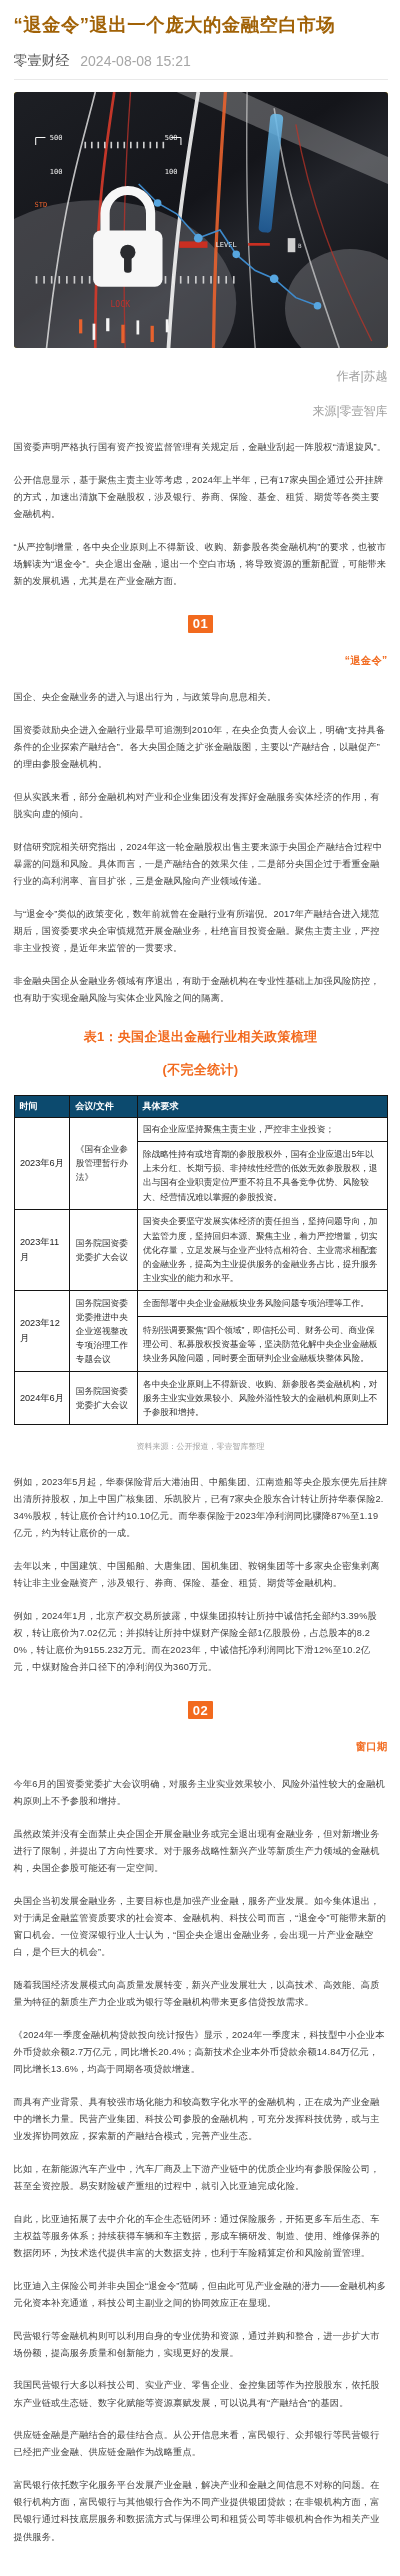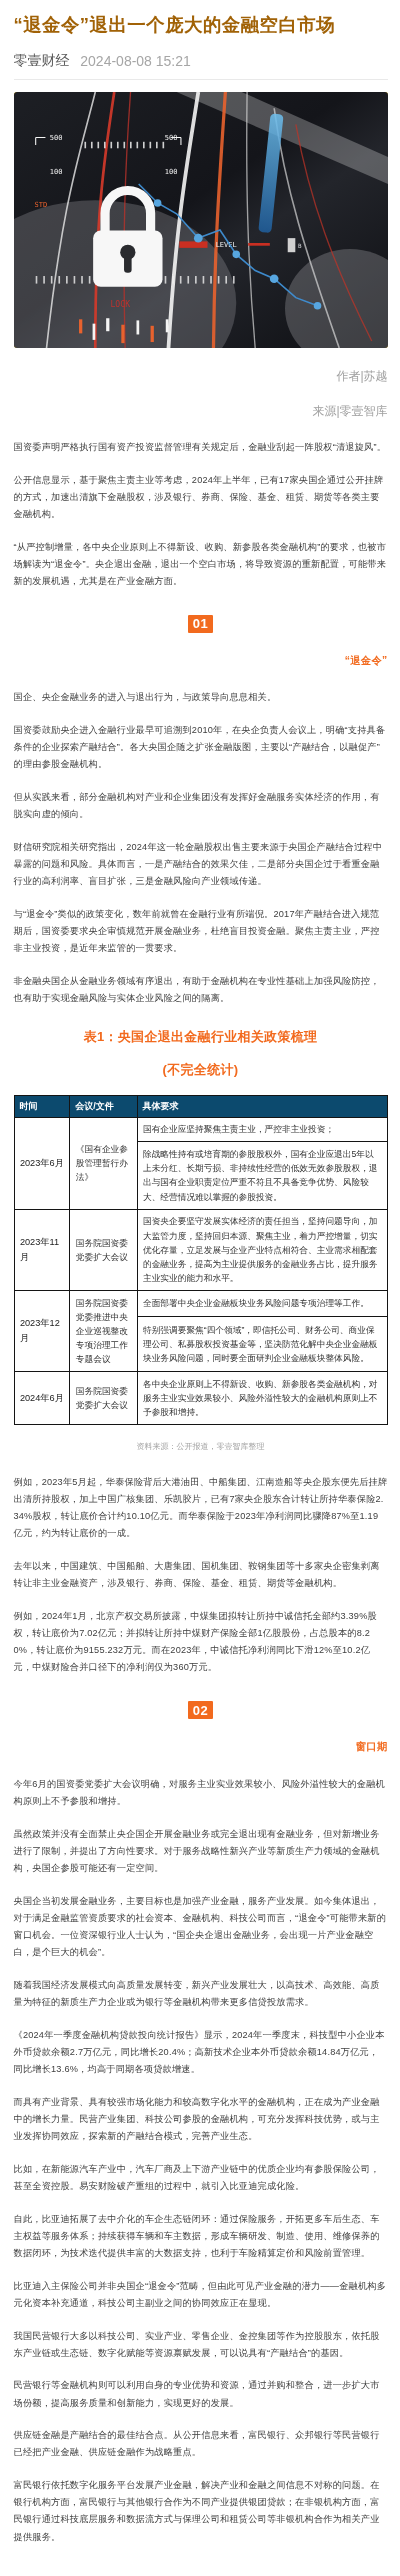--- a/index.html
+++ b/index.html
@@ -257,20 +257,20 @@
       <h2 class="sec-title">窗口期</h2>
       <p class="para">今年6月的国资委党委扩大会议明确，对服务主业实业效果较小、风险外溢性较大的金融机构原则上不予参股和增持。</p>
       <p class="para">虽然政策并没有全面禁止央企国企开展金融业务或完全退出现有金融业务，但对新增业务进行了限制，并提出了方向性要求。对于服务战略性新兴产业等新质生产力领域的金融机构，央国企参股可能还有一定空间。</p>
       <p class="para">央国企当初发展金融业务，主要目标也是加强产业金融，服务产业发展。如今集体退出，对于满足金融监管资质要求的社会资本、金融机构、科技公司而言，“退金令”可能带来新的窗口机会。一位资深银行业人士认为，“国企央企退出金融业务，会出现一片产业金融空白，是个巨大的机会”。</p>
       <p class="para">随着我国经济发展模式向高质量发展转变，新兴产业发展壮大，以高技术、高效能、高质量为特征的新质生产力企业或为银行等金融机构带来更多信贷投放需求。</p>
       <p class="para">《2024年一季度金融机构贷款投向统计报告》显示，2024年一季度末，科技型中小企业本外币贷款余额2.7万亿元，同比增长20.4%；高新技术企业本外币贷款余额14.84万亿元，同比增长13.6%，均高于同期各项贷款增速。</p>
       <p class="para">而具有产业背景、具有较强市场化能力和较高数字化水平的金融机构，正在成为产业金融中的增长力量。民营产业集团、科技公司参股的金融机构，可充分发挥科技优势，或与主业发挥协同效应，探索新的产融结合模式，完善产业生态。</p>
       <p class="para">比如，在新能源汽车产业中，汽车厂商及上下游产业链中的优质企业均有参股保险公司，甚至全资控股。易安财险破产重组的过程中，就引入比亚迪完成化险。</p>
       <p class="para">自此，比亚迪拓展了去中介化的车企生态链闭环：通过保险服务，开拓更多车后生态、车主权益等服务体系；持续获得车辆和车主数据，形成车辆研发、制造、使用、维修保养的数据闭环，为技术迭代提供丰富的大数据支持，也利于车险精算定价和风险前置管理。</p>
       <p class="para">比亚迪入主保险公司并非央国企“退金令”范畴，但由此可见产业金融的潜力——金融机构多元化资本补充通道，科技公司主副业之间的协同效应正在显现。</p>
+      <p class="para">民营银行等金融机构则可以利用自身的专业优势和资源，通过并购和整合，进一步扩大市场份额，提高服务质量和创新能力，实现更好的发展。</p>
       <p class="para">我国民营银行大多以科技公司、实业产业、零售企业、金控集团等作为控股股东，依托股东产业链或生态链、数字化赋能等资源禀赋发展，可以说具有“产融结合”的基因。</p>
-      <p class="para">民营银行等金融机构则可以利用自身的专业优势和资源，通过并购和整合，进一步扩大市场份额，提高服务质量和创新能力，实现更好的发展。</p>
       <p class="para">供应链金融是产融结合的最佳结合点。从公开信息来看，富民银行、众邦银行等民营银行已经把产业金融、供应链金融作为战略重点。</p>
       <p class="para">富民银行依托数字化服务平台发展产业金融，解决产业和金融之间信息不对称的问题。在银行机构方面，富民银行与其他银行合作为不同产业提供银团贷款；在非银机构方面，富民银行通过科技底层服务和数据流方式与保理公司和租赁公司等非银机构合作为相关产业提供服务。</p>
     </div>
 
 </div>
 
 
 </body></html>

